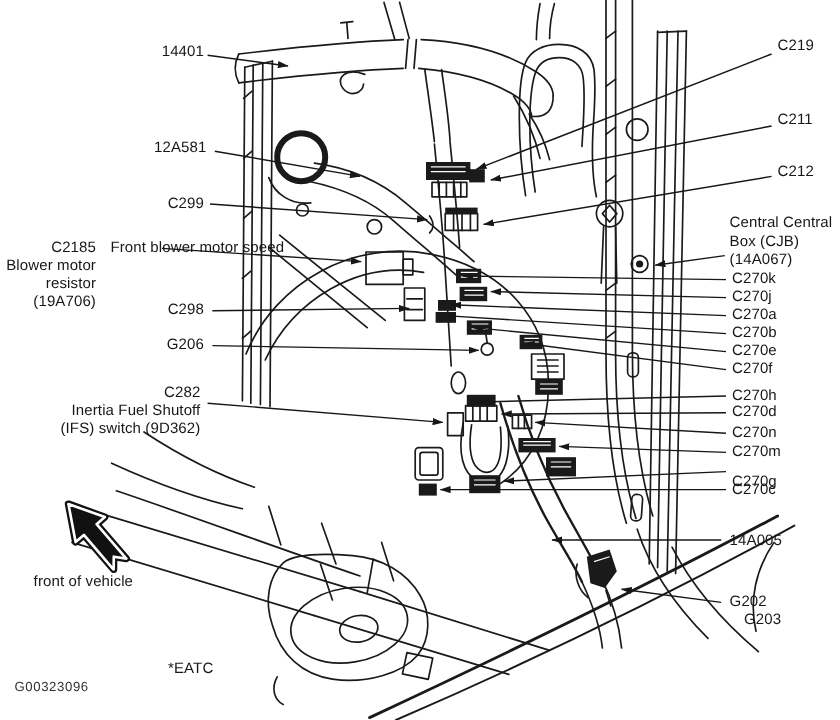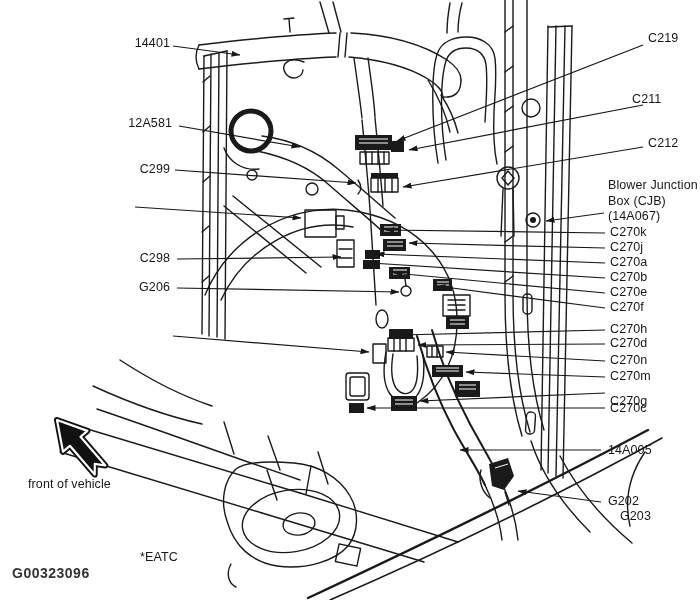--- a/index.html
+++ b/index.html
@@ -3,21 +3,21 @@
 <meta charset="utf-8">
 <style>
   html,body{margin:0;padding:0;background:#ffffff;}
   #page{
     position:relative;width:700px;height:600px;background:#ffffff;overflow:hidden;
     font-family:"Liberation Sans","DejaVu Sans",sans-serif;color:#171717;
   }
   #art{position:absolute;left:0;top:0;}
   .lbl{position:absolute;font-size:12.5px;line-height:15px;white-space:nowrap;letter-spacing:.1px;}
   .r{text-align:right;}
-  .small{font-size:14px;color:#333;letter-spacing:.5px;font-weight:bold;}
+  .small{font-size:11px;color:#333;letter-spacing:.5px;}
 </style>
 </head>
 <body>
 
 <div id="page">
 
   <svg id="art" width="700" height="600" viewBox="0 0 700 600" xmlns="http://www.w3.org/2000/svg">
     <defs>
       <marker id="ah" markerWidth="9" markerHeight="6" refX="8.5" refY="3" orient="auto" markerUnits="userSpaceOnUse">
         <path d="M0,0 L9,3 L0,6 Z" fill="#171717"></path>
@@ -217,34 +217,46 @@
     <g>
       <polygon points="57,420 87.4,430.9 80.5,436.8 105.3,465.5 94.8,463.9 94.7,474.6 69.9,445.8 63,451.7" fill="#111" stroke="#111" stroke-width="6" stroke-linejoin="round"></polygon>
       <polygon points="57,420 87.4,430.9 80.5,436.8 105.3,465.5 94.8,463.9 94.7,474.6 69.9,445.8 63,451.7" fill="#111" stroke="#ffffff" stroke-width="2.2" stroke-linejoin="round"></polygon>
     </g>
   </svg>
 
   <div class="lbl r" style="left:118px;top:36px;width:52px">14401</div>
   <div class="lbl r" style="left:108px;top:116px;width:64px">12A581</div>
   <div class="lbl r" style="left:118px;top:162px;width:52px">C299</div>
 
+  <div class="lbl r" style="left:0px;top:199px;width:80px">
+    <div>C2185</div>
+    <div>Blower motor</div>
+    <div>resistor</div>
+    <div>(19A706)</div>
+  </div>
 
   <div class="lbl" style="left:92px;top:199px;width:160px">
+    <div>Front blower motor speed</div>
   </div>
 
   <div class="lbl r" style="left:118px;top:251px;width:52px">C298</div>
   <div class="lbl r" style="left:118px;top:280px;width:52px">G206</div>
 
+  <div class="lbl r" style="left:40px;top:320px;width:127px">
+    <div>C282</div>
+    <div>Inertia Fuel Shutoff</div>
+    <div>(IFS) switch (9D362)</div>
+  </div>
 
   <div class="lbl" style="left:648px;top:31px">C219</div>
-  <div class="lbl" style="left:632px;top:92px">C211</div>
+  <div class="lbl" style="left:648px;top:92px">C211</div>
   <div class="lbl" style="left:648px;top:136px">C212</div>
 
   <div class="lbl" style="left:608px;top:178px;line-height:15.5px">
-    <div>Blower Junction</div>
+    <div>Central Central</div>
     <div>Box (CJB)</div>
     <div>(14A067)</div>
   </div>
 
   <div class="lbl" style="left:610px;top:225px">C270k</div>
   <div class="lbl" style="left:610px;top:240px">C270j</div>
   <div class="lbl" style="left:610px;top:255px">C270a</div>
   <div class="lbl" style="left:610px;top:270px">C270b</div>
   <div class="lbl" style="left:610px;top:285px">C270e</div>
   <div class="lbl" style="left:610px;top:300px">C270f</div>

